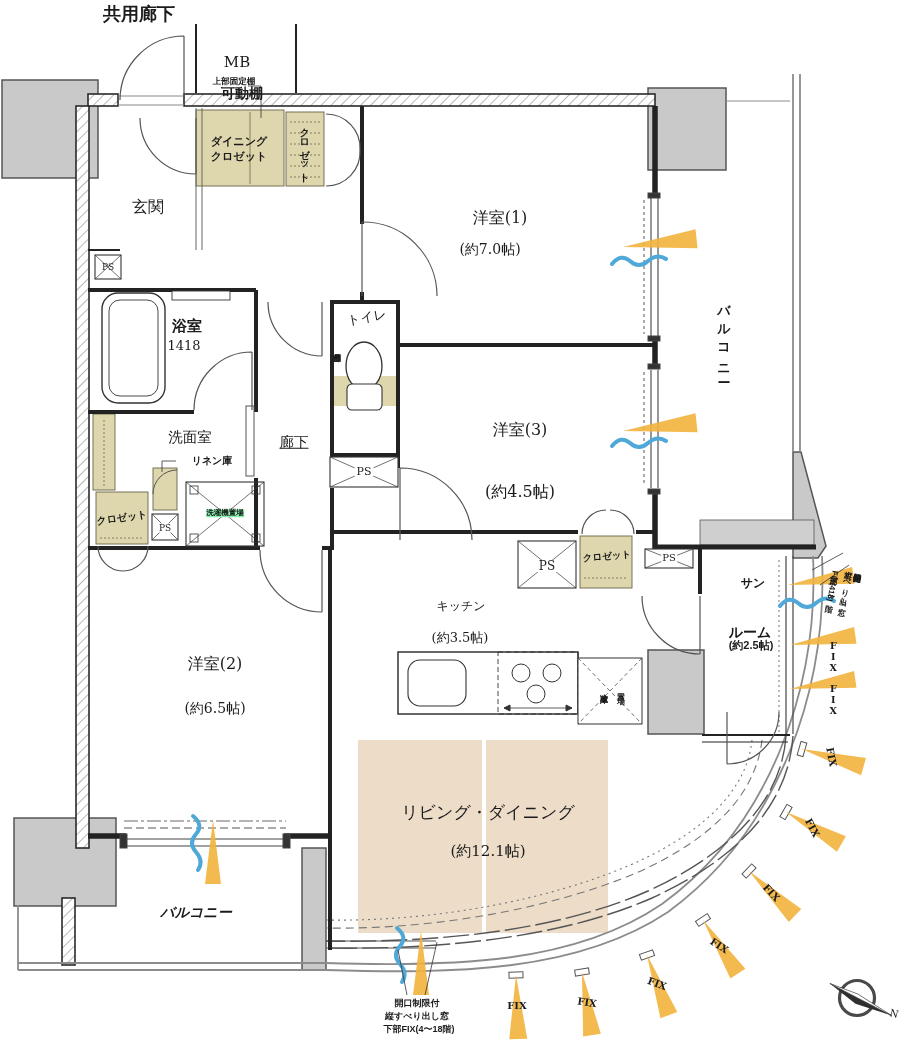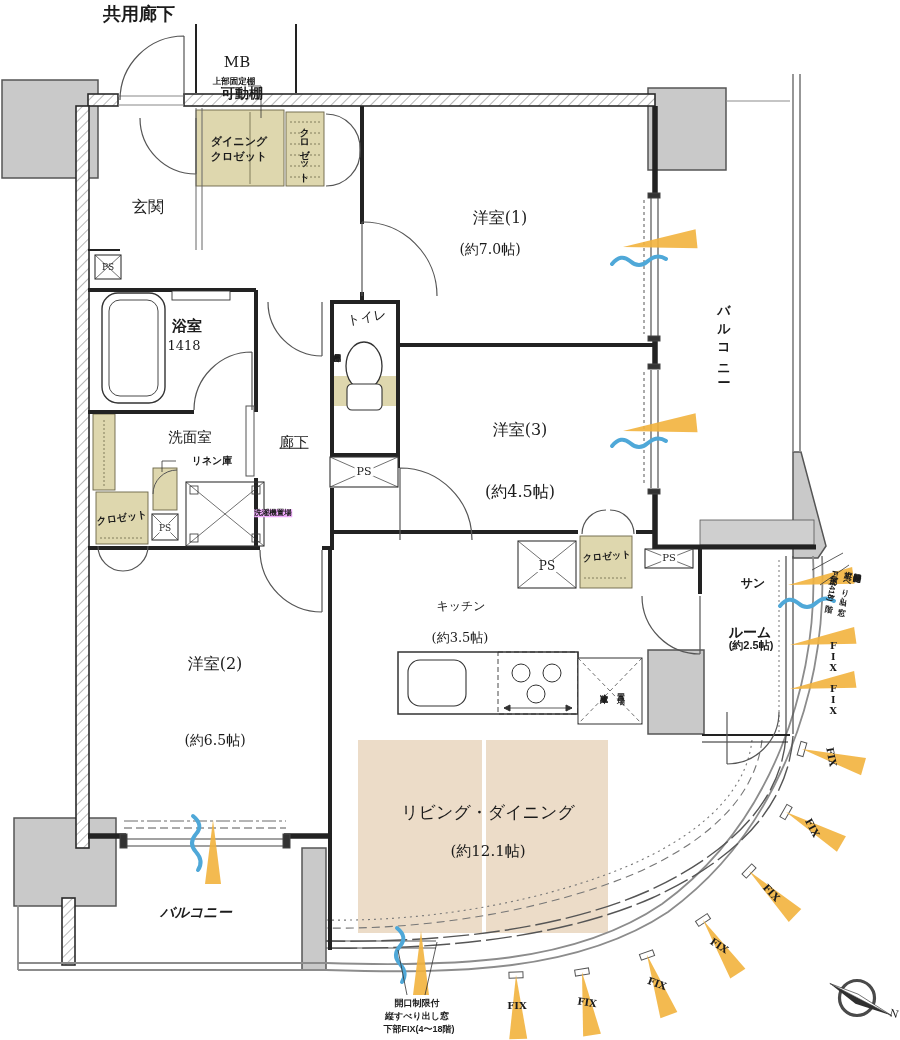--- a/index.html
+++ b/index.html
@@ -284,38 +284,38 @@
 <div class="lbl g v" style="left:304px;top:149px;font-size:10px;">クロゼット</div>
 <div class="lbl" style="left:148px;top:207px;font-size:16px;">玄関</div>
 <div class="lbl" style="left:108px;top:267px;font-size:9px;">PS</div>
 <div class="lbl" style="left:187px;top:326px;font-size:15px;font-weight:bold;">浴室</div>
 <div class="lbl" style="left:184px;top:345px;font-size:13px;">1418</div>
 <div class="lbl" style="left:367px;top:317px;font-size:13px;transform:translate(-50%,-50%) rotate(-10deg);">トイレ</div>
 <div class="lbl g v" style="left:337px;top:348px;font-size:7.5px;">上部吊戸棚</div>
 <div class="lbl" style="left:364px;top:471px;font-size:11px;background:#fff;padding:0 2px;">PS</div>
 <div class="lbl" style="left:190px;top:437px;font-size:14.5px;">洗面室</div>
 <div class="lbl g" style="left:192px;top:461px;font-size:10px;margin-left:20px;">リネン庫</div>
-<div class="lbl g" style="left:225px;top:513px;font-size:7.5px;background:#f0abfc;margin-left:48px;">洗濯機置場</div>
+<div class="lbl g" style="left:225px;top:513px;font-size:7.5px;background:#86efac;">洗濯機置場</div>
 <div class="lbl g" style="left:122px;top:518px;font-size:10px;transform:translate(-50%,-50%) rotate(-8deg);">クロゼット</div>
 <div class="lbl" style="left:165px;top:528px;font-size:9px;background:#fff;">PS</div>
 <div class="lbl" style="left:294px;top:442px;font-size:14.5px;text-decoration:underline;">廊下</div>
 <div class="lbl" style="left:500px;top:218px;font-size:16px;">洋室(1)</div>
 <div class="lbl" style="left:490px;top:249px;font-size:14px;">(約7.0帖)</div>
 <div class="lbl" style="left:520px;top:430px;font-size:16px;">洋室(3)</div>
 <div class="lbl" style="left:520px;top:464px;font-size:16px;margin-top:28px;">(約4.5帖)</div>
 <div class="lbl g" style="left:607px;top:556px;font-size:9.5px;transform:translate(-50%,-50%) rotate(-5deg);">クロゼット</div>
 <div class="lbl" style="left:547px;top:566px;font-size:12px;background:#fff;padding:0 2px;">PS</div>
 <div class="lbl" style="left:669px;top:558px;font-size:10px;background:#fff;padding:0 1px;">PS</div>
 <div class="lbl g v" style="left:724px;top:338px;font-size:13px;letter-spacing:5px;">バルコニー</div>
 <div class="lbl" style="left:461px;top:606px;font-size:12px;">キッチン</div>
 <div class="lbl" style="left:460px;top:637px;font-size:13px;">(約3.5帖)</div>
 <div class="lbl g v" style="left:603px;top:688px;font-size:8px;">冷蔵庫</div>
 <div class="lbl g v" style="left:620px;top:691px;font-size:8px;letter-spacing:4px;">置場</div>
 <div class="lbl" style="left:215px;top:664px;font-size:16px;">洋室(2)</div>
-<div class="lbl" style="left:215px;top:740px;font-size:14px;">(約6.5帖)</div>
+<div class="lbl" style="left:215px;top:708px;font-size:14px;">(約6.5帖)</div>
 <div class="lbl g" style="left:753px;top:583px;font-size:12px;">サン</div>
 <div class="lbl g" style="left:750px;top:632px;font-size:14px;">ルーム</div>
 <div class="lbl g" style="left:751px;top:645px;font-size:11px;">(約2.5帖)</div>
 <div class="lbl" style="left:488px;top:812px;font-size:17px;">リビング・ダイニング</div>
 <div class="lbl" style="left:488px;top:851px;font-size:15px;">(約12.1帖)</div>
 <div class="lbl g" style="left:196px;top:912px;font-size:14px;font-style:italic;">バルコニー</div>
 
 <div class="lbl g" style="left:417px;top:1003px;font-size:9px;">開口制限付</div>
 <div class="lbl g" style="left:417px;top:1016px;font-size:9px;">縦すべり出し窓</div>
 <div class="lbl g" style="left:419px;top:1029px;font-size:9px;">下部FIX(4〜18階)</div>

